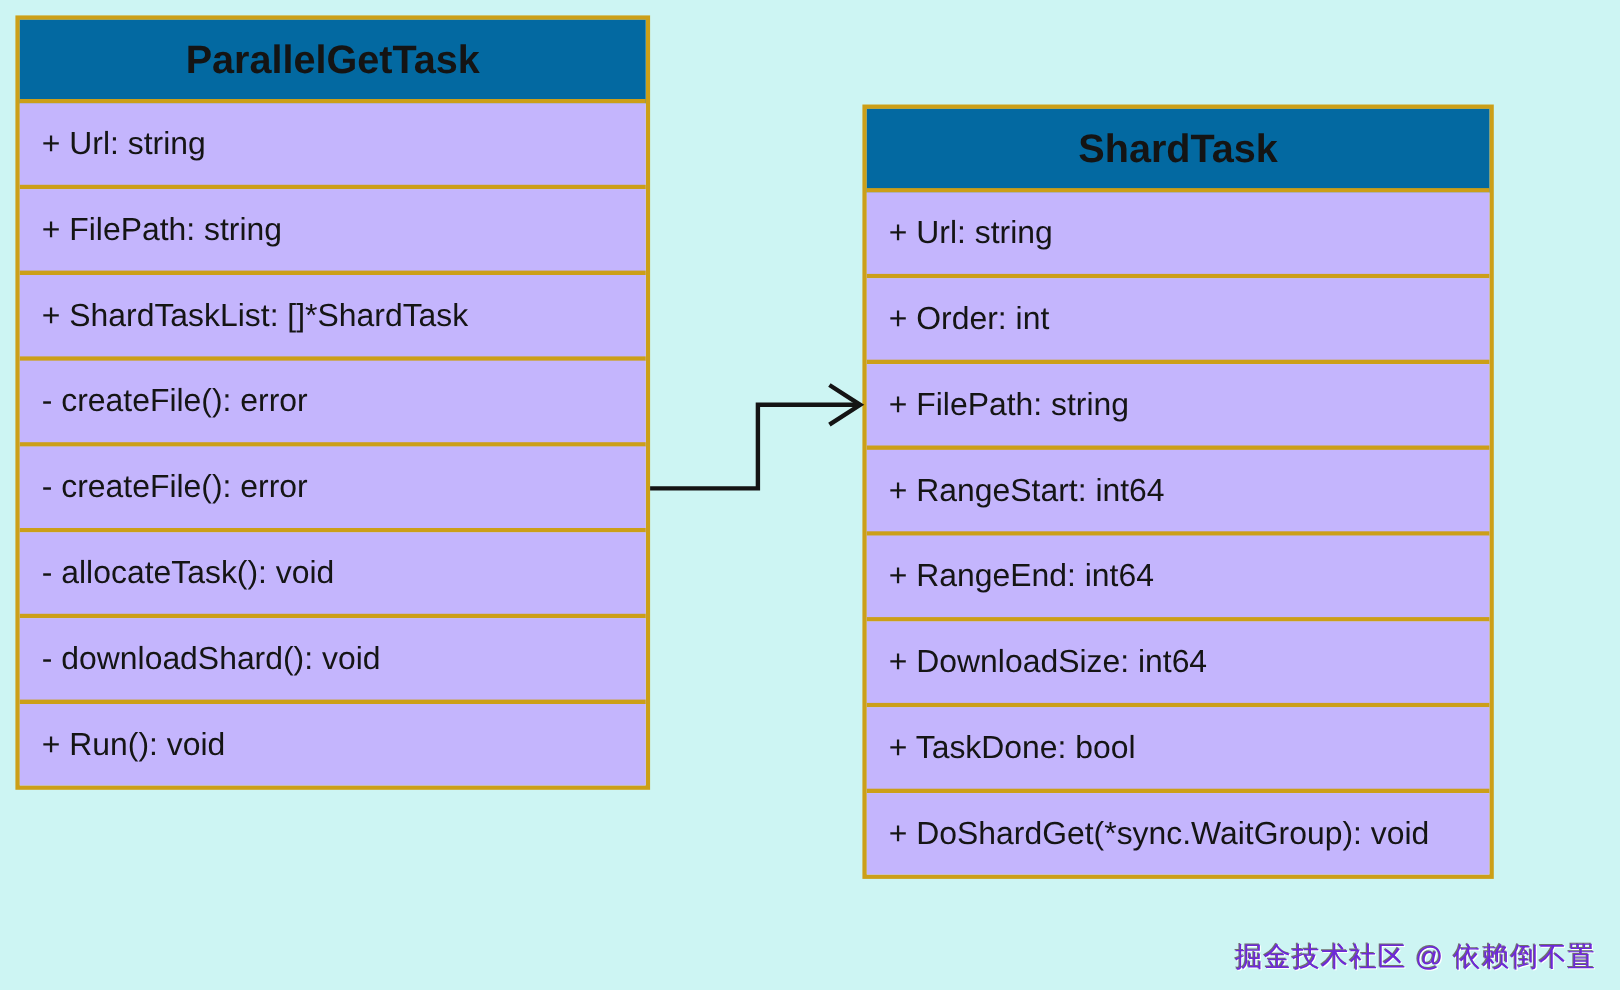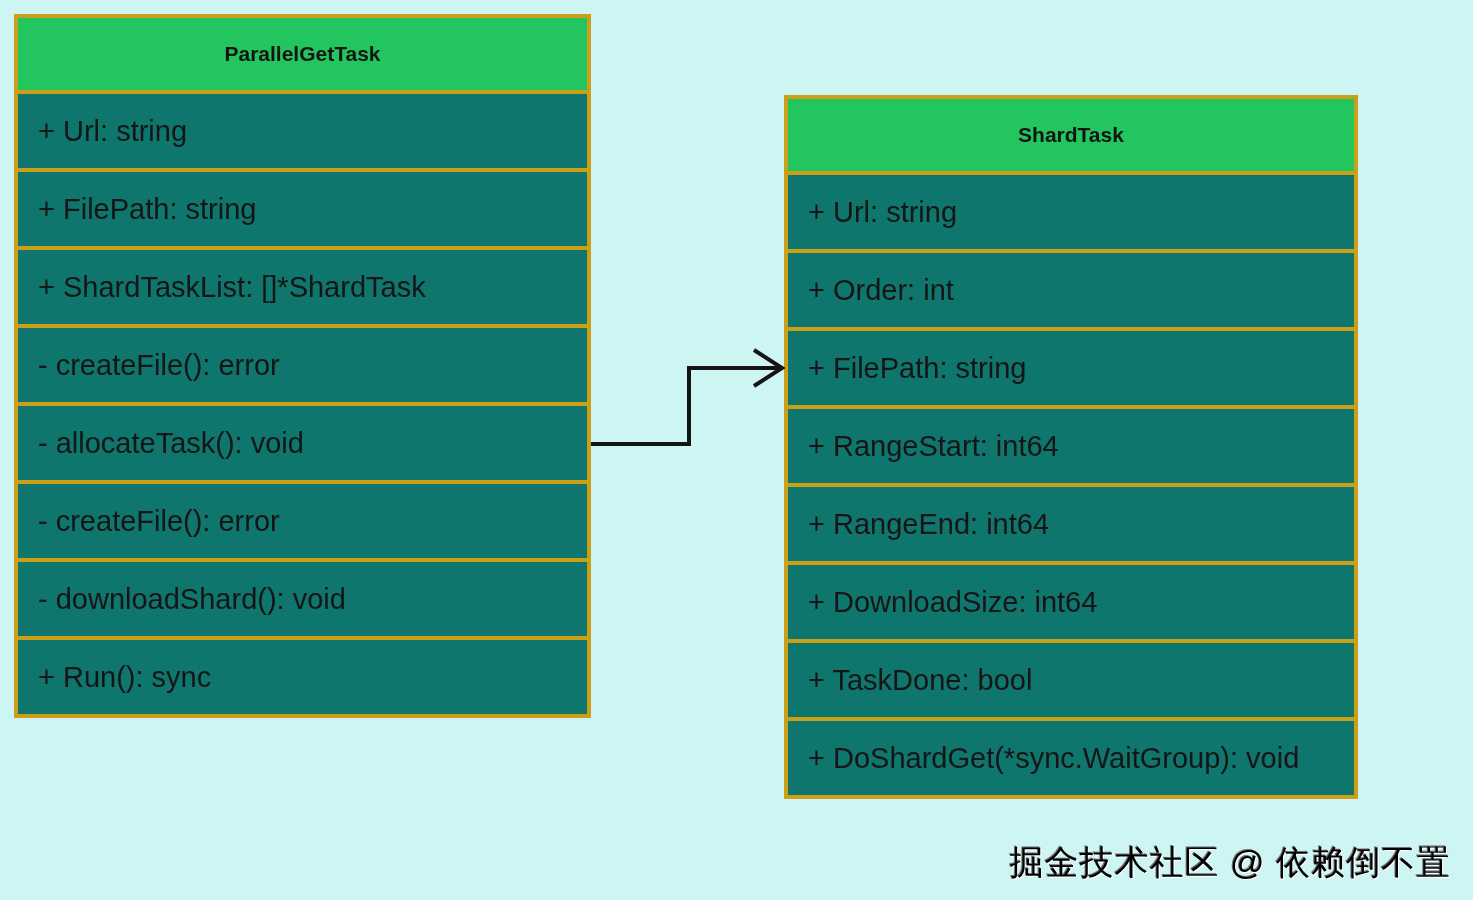--- a/index.html
+++ b/index.html
@@ -15,38 +15,38 @@
     font-family: "Liberation Sans", sans-serif;
   }
   .uml-class {
     position: absolute;
     border: 4px solid #cc9f18;
     box-sizing: border-box;
     background: #d4fbfb;
   }
   .uml-class .uml-header {
     height: 72px;
-    background: #22c55e;
+    background: #0369a1;
     border-bottom: 4px solid #cc9f18;
     display: flex;
     align-items: center;
     justify-content: center;
-    font-size: 21px;
+    font-size: 36px;
     font-weight: bold;
     color: #141414;
   }
   .uml-class .uml-row {
     height: 74px;
     border-bottom: 4px solid #cc9f18;
     display: flex;
     align-items: center;
     padding-left: 20px;
     font-size: 29px;
     color: #151515;
-    background: #0f766e;
+    background: #c4b5fd;
     white-space: pre;
   }
   .uml-class .uml-row:last-child {
     border-bottom: none;
   }
   #class-parallelgettask {
     left: 14px;
     top: 14px;
     width: 577px;
   }
@@ -60,39 +60,39 @@
     left: 0;
     top: 0;
     width: 1473px;
     height: 900px;
     pointer-events: none;
   }
   .watermark {
     position: absolute;
     right: 22px;
     bottom: 14px;
-    font-size: 34px;
-    color: #000000;
+    font-size: 25px;
+    color: #6d28d9;
     text-shadow: -1px -1px 0 #6f6f6f, 1px 1px 0 #ffffff;
     letter-spacing: 1px;
   }
 </style>
 </head>
 <body>
 
 <div class="uml-class" id="class-parallelgettask">
   <div class="uml-header">ParallelGetTask</div>
   <div class="uml-row">+ Url: string</div>
   <div class="uml-row">+ FilePath: string</div>
   <div class="uml-row">+ ShardTaskList: []*ShardTask</div>
   <div class="uml-row">- createFile(): error</div>
+  <div class="uml-row">- createFile(): error</div>
   <div class="uml-row">- allocateTask(): void</div>
-  <div class="uml-row">- createFile(): error</div>
   <div class="uml-row">- downloadShard(): void</div>
-  <div class="uml-row">+ Run(): sync</div>
+  <div class="uml-row">+ Run(): void</div>
 </div>
 
 <div class="uml-class" id="class-shardtask">
   <div class="uml-header">ShardTask</div>
   <div class="uml-row">+ Url: string</div>
   <div class="uml-row">+ Order: int</div>
   <div class="uml-row">+ FilePath: string</div>
   <div class="uml-row">+ RangeStart: int64</div>
   <div class="uml-row">+ RangeEnd: int64</div>
   <div class="uml-row">+ DownloadSize: int64</div>

